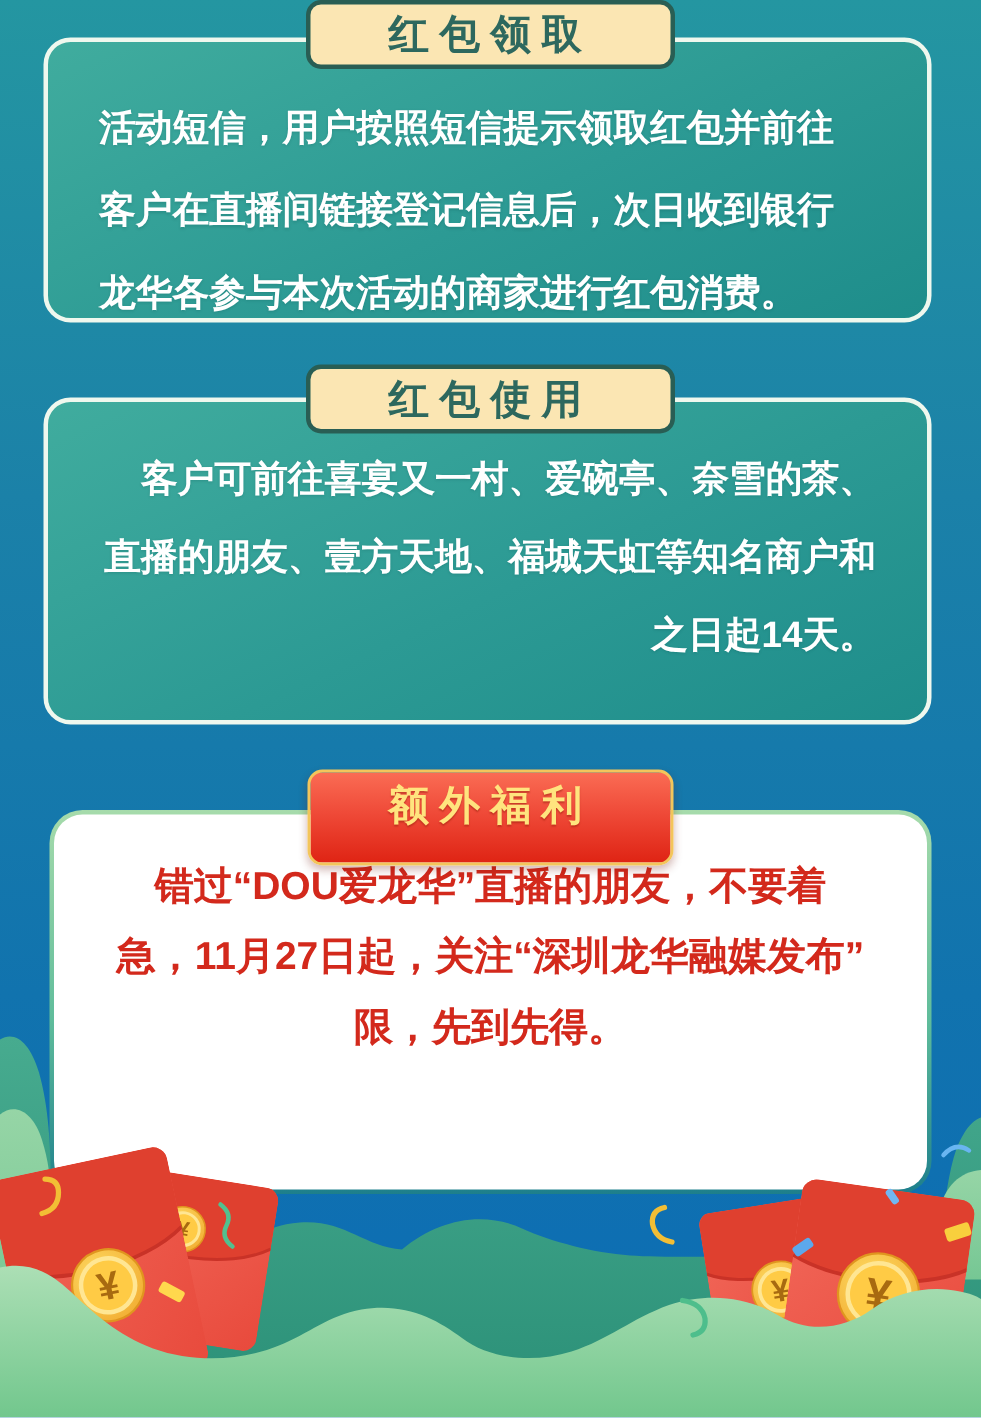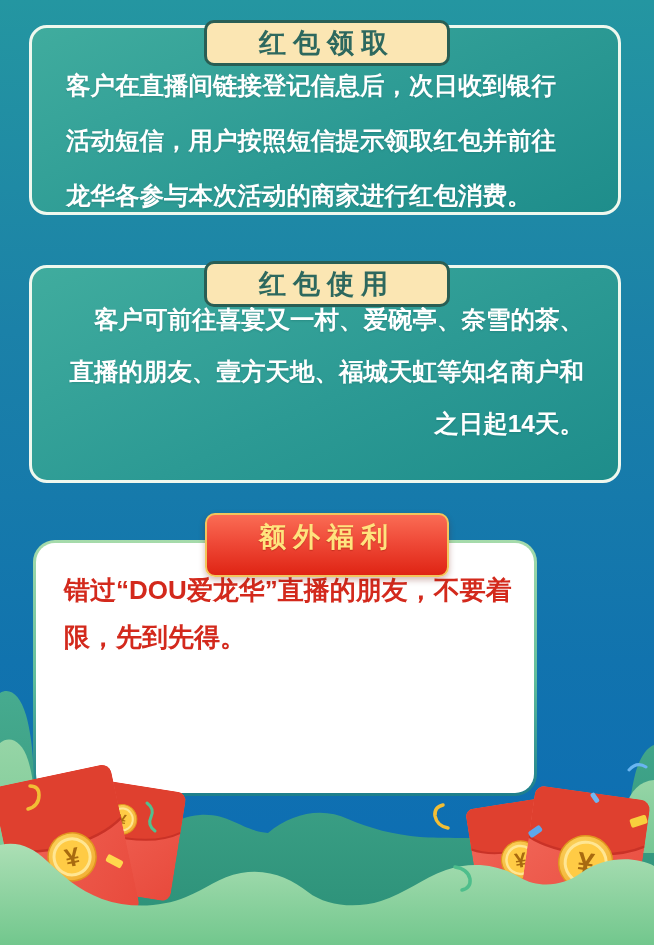--- a/index.html
+++ b/index.html
@@ -17,64 +17,66 @@
   #card1{top:25px;height:190px;padding:30px 34px 0;}
   #card2{top:265px;height:218px;padding:26px 34px 0;}
   .card-line{font-size:24.5px;line-height:55px;white-space:nowrap;text-shadow:0 1px 2px rgba(0,60,60,.18);}
   #card2 .card-line{line-height:52px;text-align:right;}
   .badge{
     position:absolute;left:50%;transform:translateX(-50%);z-index:3;
     height:46px;line-height:40px;border-radius:10px;padding:0 52px;
     font-size:27px;font-weight:bold;letter-spacing:7px;white-space:nowrap;box-sizing:border-box;
   }
   .badge-cream{background:#FBE6B3;border:3px solid #295E54;color:#2D685E;}
-  #badge1{top:20px;}
-  #badge2{top:243px;margin-top:18px;}
+  #badge1{top:0;}
+  #badge2{top:243px;}
   #badge3{
     top:513px;height:64px;line-height:44px;
     background:linear-gradient(180deg,#FA6C54 0%,#EF4A38 45%,#DF2414 100%);
     border:2px solid #F3C55B;color:#FFE47E;
     box-shadow:0 3px 6px rgba(110,20,10,.30);
     text-shadow:0 1px 1px rgba(150,30,10,.45);
   }
   .white-card{
-    position:absolute;left:33px;top:540px;width:504px;height:256px;box-sizing:border-box;
+    position:absolute;left:33px;top:540px;width:588px;height:256px;box-sizing:border-box;
     border-radius:22px;padding:3px;
     background:linear-gradient(180deg,#A6DBAB 0%,#5FBC9B 55%,#1D7F8C 100%);
+    text-align:center;
   }
   .white-card-inner{
     width:100%;height:100%;box-sizing:border-box;border-radius:19px;
     background:#FFFFFF;padding:24px 28px 0;
   }
   .red-line{color:#D3291C;font-size:26px;font-weight:bold;line-height:47px;white-space:nowrap;}
   .scene{position:absolute;left:0;bottom:0;width:654px;height:260px;z-index:2;}
 </style>
 </head>
 <body>
 
 <div class="poster">
 
   <div class="badge badge-cream" id="badge1">红包领取</div>
   <div class="teal-card" id="card1">
+    <div class="card-line">活动短信，用户按照短信提示领取红包并前往</div>
     <div class="card-line">客户在直播间链接登记信息后，次日收到银行</div>
-    <div class="card-line">活动短信，用户按照短信提示领取红包并前往</div>
     <div class="card-line">龙华各参与本次活动的商家进行红包消费。</div>
   </div>
 
   <div class="badge badge-cream" id="badge2">红包使用</div>
   <div class="teal-card" id="card2">
     <div class="card-line">客户可前往喜宴又一村、爱碗亭、奈雪的茶、</div>
     <div class="card-line">直播的朋友、壹方天地、福城天虹等知名商户和</div>
     <div class="card-line">之日起14天。</div>
   </div>
 
   <div class="badge" id="badge3">额外福利</div>
   <div class="white-card">
     <div class="white-card-inner">
       <div class="red-line">错过“DOU爱龙华”直播的朋友，不要着</div>
+      <div class="red-line">急，11月27日起，关注“深圳龙华融媒发布”</div>
       <div class="red-line">限，先到先得。</div>
     </div>
   </div>
 
   <svg class="scene" viewBox="0 0 654 260">
     <defs>
       <linearGradient id="backGrad" x1="0" y1="0" x2="0" y2="1">
         <stop offset="0" stop-color="#47AB8F"></stop>
         <stop offset="1" stop-color="#2A8F77"></stop>
       </linearGradient>

